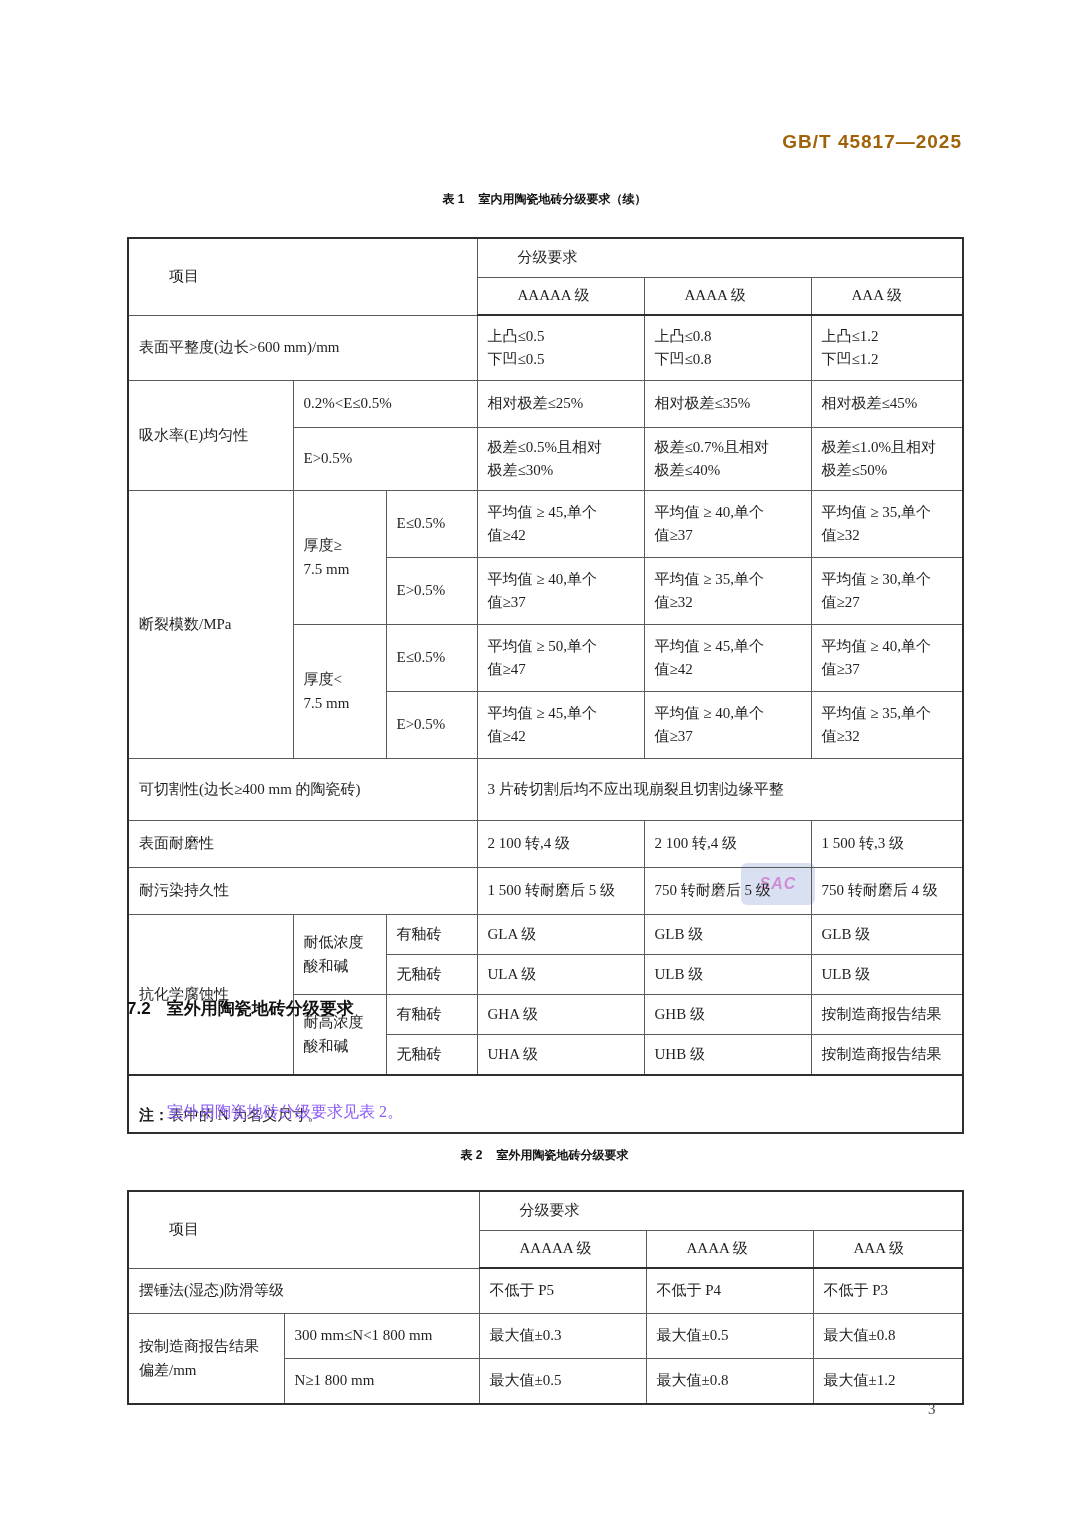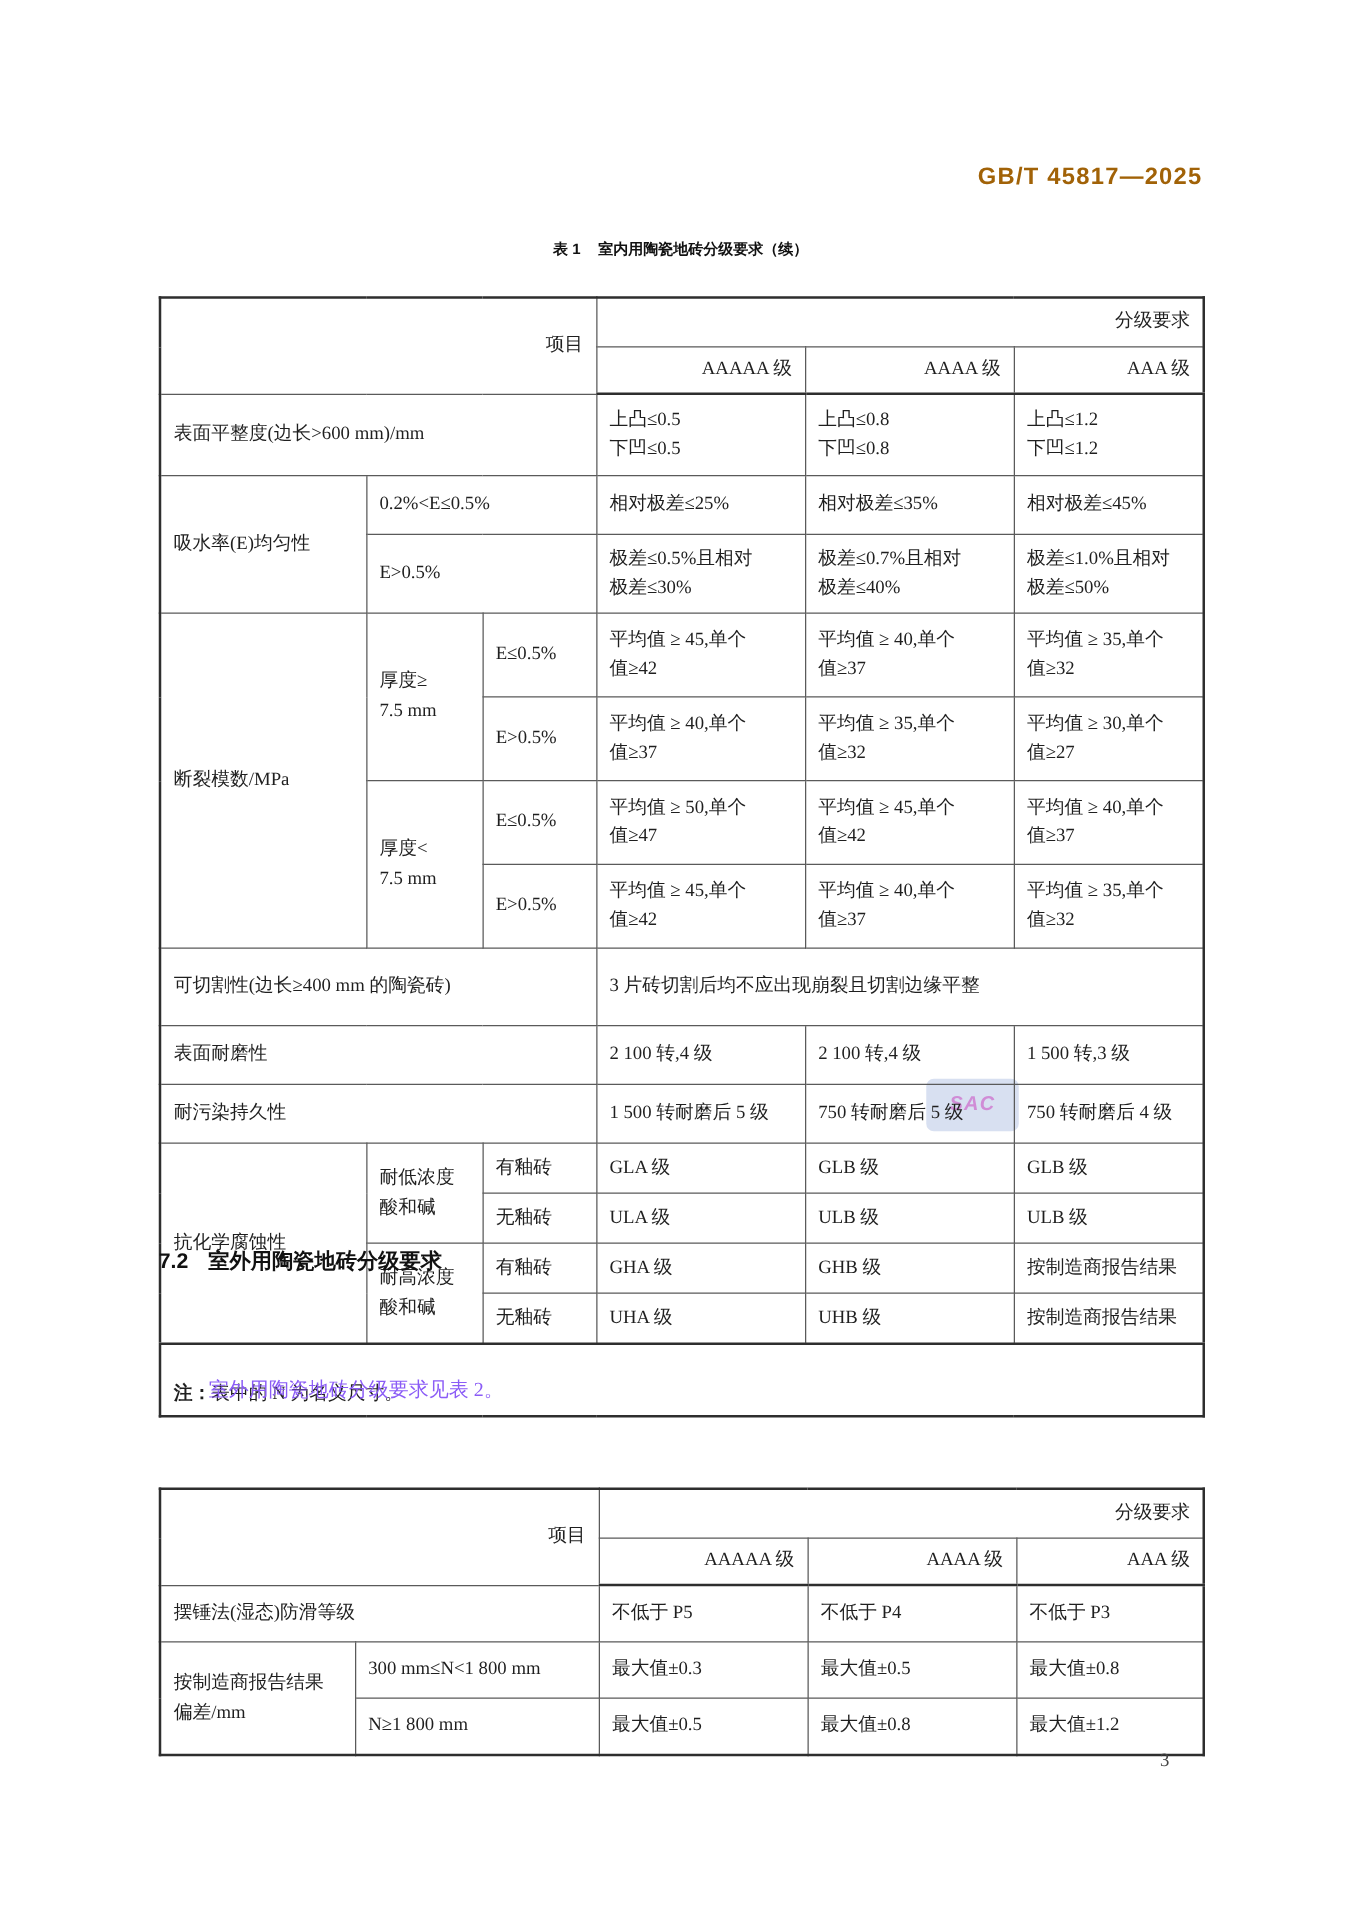--- a/index.html
+++ b/index.html
@@ -44,21 +44,21 @@
     position:absolute;left:127px;border-collapse:collapse;table-layout:fixed;
     width:835px;font-size:15px;color:#1f1f1f;
     border:2px solid #2e2e2e;
   }
   .table1{top:237px;}
   .table2{top:1190px;}
   table.std td{
     border:1px solid #5a5a5a;padding:4px 10px;vertical-align:middle;
     white-space:pre-line;line-height:1.55;text-align:left;
   }
-  table.std td.ctr{text-align:right;padding-left:40px;}
+  table.std td.ctr{text-align:left;padding-left:40px;}
   tr.hdr1 td{height:30px;}
   tr.hdr2 td{height:28px;border-bottom:2px solid #2e2e2e;}
   tr.r-flat td{height:56px;}
   tr.r-abs1 td{height:38px;}
   tr.r-abs2 td{height:54px;}
   tr.r-mod td{height:58px;}
   tr.r-cut td{height:53px;}
   tr.r-thin td{height:38px;}
   tr.r-chem td{height:31px;}
   tr.r-note td{height:34px;border-top:2px solid #2e2e2e;}
@@ -217,20 +217,23 @@
     </tr>
   </tbody>
     </table>
 
   <div class="sec-heading">
     <span class="num">7.2</span><span>室外用陶瓷地砖分级要求</span>
   </div>
 
   <div class="sec-para">室外用陶瓷地砖分级要求见表 2。</div>
 
+  <div class="tbl-title t2-title">
+    <span class="lbl">表 2</span><span>室外用陶瓷地砖分级要求</span>
+  </div>
 
   <table class="std table2">
     <colgroup>
       <col style="width:156px">
         <col style="width:195px">
       <col style="width:167px">
         <col style="width:167px">
         <col style="width:150px">
     </colgroup>
     <tbody>

